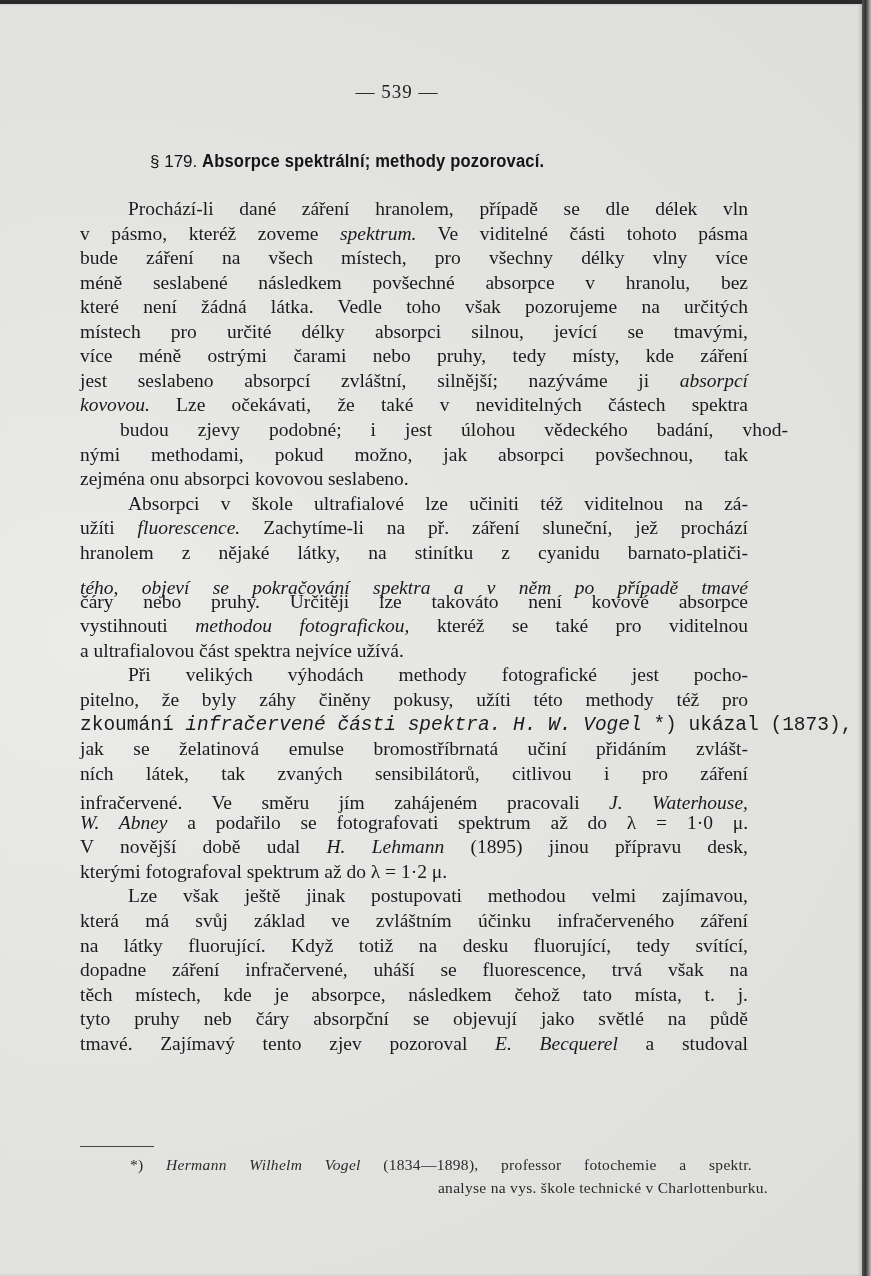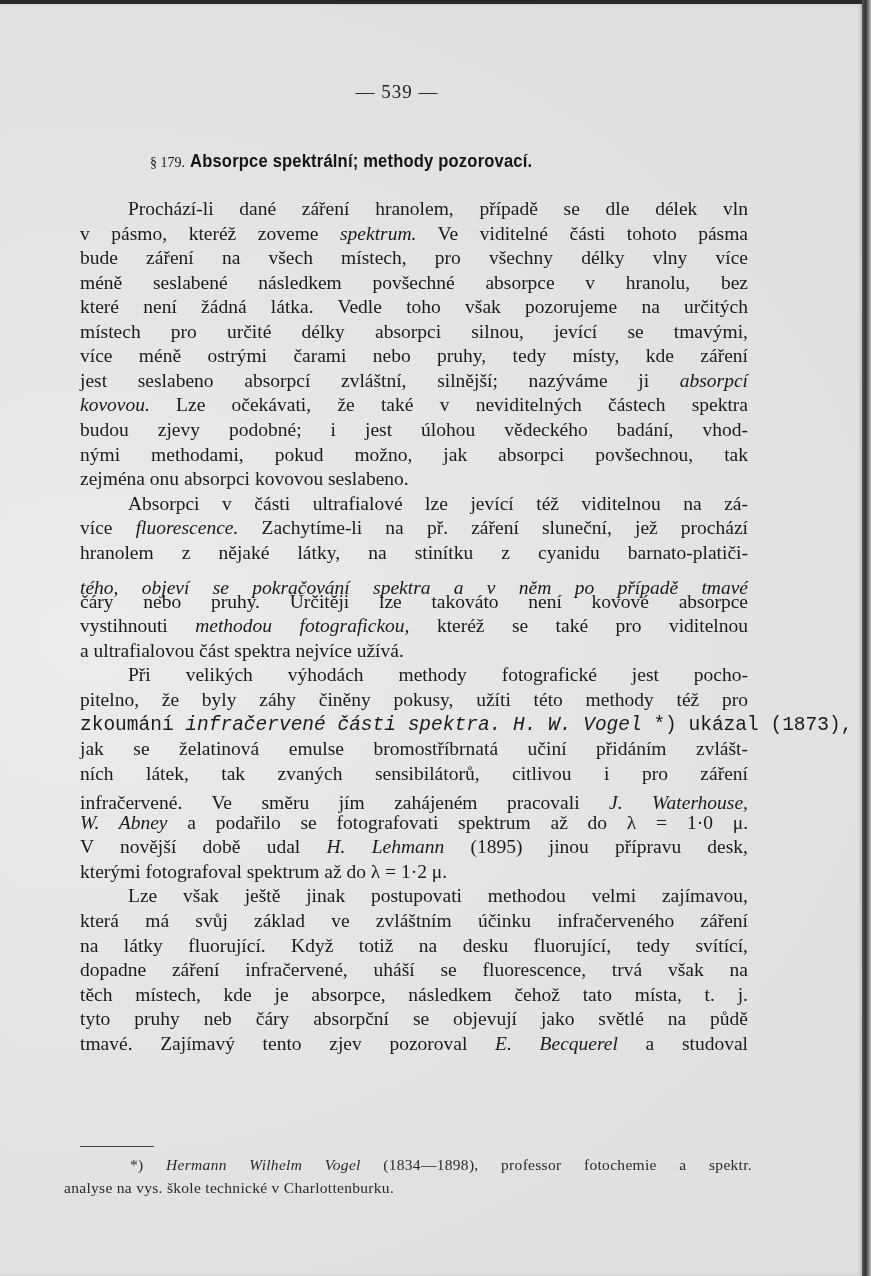--- a/index.html
+++ b/index.html
@@ -20,36 +20,36 @@
     background: linear-gradient(90deg, #555 0%, #333 40%, #777 70%, #bbb 100%); }
   .pnum {
     position: absolute; top: 77px; left: 0; width: 794px; text-align: center;
     font-family: "Liberation Serif", serif; font-size: 19px; color: #222;
     letter-spacing: 1px;
   }
   .heading {
     position: absolute; top: 147px; left: 150px;
     font-family: "Liberation Sans", sans-serif; font-size: 18px; color: #151515;
   }
-  .heading .sec { font-family: Liberation Serif, serif; font-weight: normal; font-size: 14px; }
+  .heading .sec { font-family: Liberation Sans, sans-serif; font-weight: normal; font-size: 17px; }
   .heading .ttl { font-weight: bold; transform: scaleX(0.92); display: inline-block; transform-origin: left; letter-spacing: 0.2px; }
   .line {
     position: absolute; left: 80px; width: 668px; height: 24px;
     font-family: "Liberation Serif", serif; font-size: 19.5px;
     color: #1b1b1b; white-space: nowrap;
     text-align: justify; text-align-last: justify;
     line-height: 24px;
   }
   .line.indent { left: 128px; width: 620px; }
   .line.last { text-align-last: left; }
   .footrule { position: absolute; left: 80px; top: 1142px; width: 74px; height: 1px; background: #444; }
   .fn {
-    position: absolute; left: 64px; width: 672px; height: 20px;
+    position: absolute; left: 96px; width: 672px; height: 20px;
     font-family: "Liberation Serif", serif; font-size: 15.5px; color: #2a2a2a;
-    white-space: nowrap; line-height: 20px; letter-spacing: 0.3px;
+    white-space: nowrap; line-height: 20px; letter-spacing: 0.3px; text-align: right;
   }
   .fn.indent { left: 130px; width: 622px; text-align: justify; text-align-last: justify; }
   i { font-style: italic; }
 </style>
 </head>
 <body>
 
 <div class="topbar"></div>
 <div class="page">
   <div class="pnum">— 539 —</div>
@@ -60,25 +60,25 @@
   <div id="body">
       <div class="line indent" style="top: 193px;"><span>Prochází-li dané záření hranolem, případě se dle délek vln</span></div>
       <div class="line" style="top: 217.55px;"><span>v pásmo, kteréž zoveme </span><i>spektrum.</i><span> Ve viditelné části tohoto pásma</span></div>
       <div class="line" style="top: 242.1px;"><span>bude záření na všech místech, pro všechny délky vlny více</span></div>
       <div class="line" style="top: 266.65px;"><span>méně seslabené následkem povšechné absorpce v hranolu, bez</span></div>
       <div class="line" style="top: 291.2px;"><span>které není žádná látka. Vedle toho však pozorujeme na určitých</span></div>
       <div class="line" style="top: 315.75px;"><span>místech pro určité délky absorpci silnou, jevící se tmavými,</span></div>
       <div class="line" style="top: 340.3px;"><span>více méně ostrými čarami nebo pruhy, tedy místy, kde záření</span></div>
       <div class="line" style="top: 364.85px;"><span>jest seslabeno absorpcí zvláštní, silnější; nazýváme ji </span><i>absorpcí</i></div>
       <div class="line" style="top: 389.4px;"><i>kovovou.</i><span> Lze očekávati, že také v neviditelných částech spektra</span></div>
-      <div class="line" style="top: 413.95px;"><span>budou zjevy podobné; i jest úlohou vědeckého badání, vhod-</span></div>
+      <div class="line" style="top: 413.95px; margin-left: 40px;"><span>budou zjevy podobné; i jest úlohou vědeckého badání, vhod-</span></div>
       <div class="line" style="top: 438.5px;"><span>nými methodami, pokud možno, jak absorpci povšechnou, tak</span></div>
       <div class="line last" style="top: 463.05px;"><span>zejména onu absorpci kovovou seslabeno.</span></div>
-      <div class="line indent" style="top: 487.6px;"><span>Absorpci v části ultrafialové lze jevící též viditelnou na zá-</span></div>
-      <div class="line" style="top: 512.15px;"><span>více </span><i>fluorescence.</i><span> Zachytíme-li na př. záření sluneční, jež prochází</span></div>
+      <div class="line indent" style="top: 487.6px;"><span>Absorpci v škole ultrafialové lze učiniti též viditelnou na zá-</span></div>
+      <div class="line" style="top: 512.15px;"><span>užíti </span><i>fluorescence.</i><span> Zachytíme-li na př. záření sluneční, jež prochází</span></div>
       <div class="line" style="top: 536.7px;"><span>hranolem z nějaké látky, na stinítku z cyanidu barnato-platiči-</span></div>
       <div class="line" style="top: 572px; font-style: italic;"><span>tého, objeví se pokračování spektra a v něm po případě tmavé</span></div>
       <div class="line" style="top: 585.8px;"><span>čáry nebo pruhy. Určitěji lze takováto není kovové absorpce</span></div>
       <div class="line" style="top: 610.35px;"><span>vystihnouti </span><i>methodou fotografickou,</i><span> kteréž se také pro viditelnou</span></div>
       <div class="line last" style="top: 634.9px;"><span>a ultrafialovou část spektra nejvíce užívá.</span></div>
       <div class="line indent" style="top: 659.45px;"><span>Při velikých výhodách methody fotografické jest pocho-</span></div>
       <div class="line" style="top: 684px;"><span>pitelno, že byly záhy činěny pokusy, užíti této methody též pro</span></div>
       <div class="line" style="top: 708.55px; font-family: Liberation Mono, monospace;"><span>zkoumání </span><i>infračervené části spektra. H. W. Vogel</i><span> *) ukázal (1873),</span></div>
       <div class="line" style="top: 733.1px;"><span>jak se želatinová emulse bromostříbrnatá učiní přidáním zvlášt-</span></div>
       <div class="line" style="top: 757.65px;"><span>ních látek, tak zvaných sensibilátorů, citlivou i pro záření</span></div>

